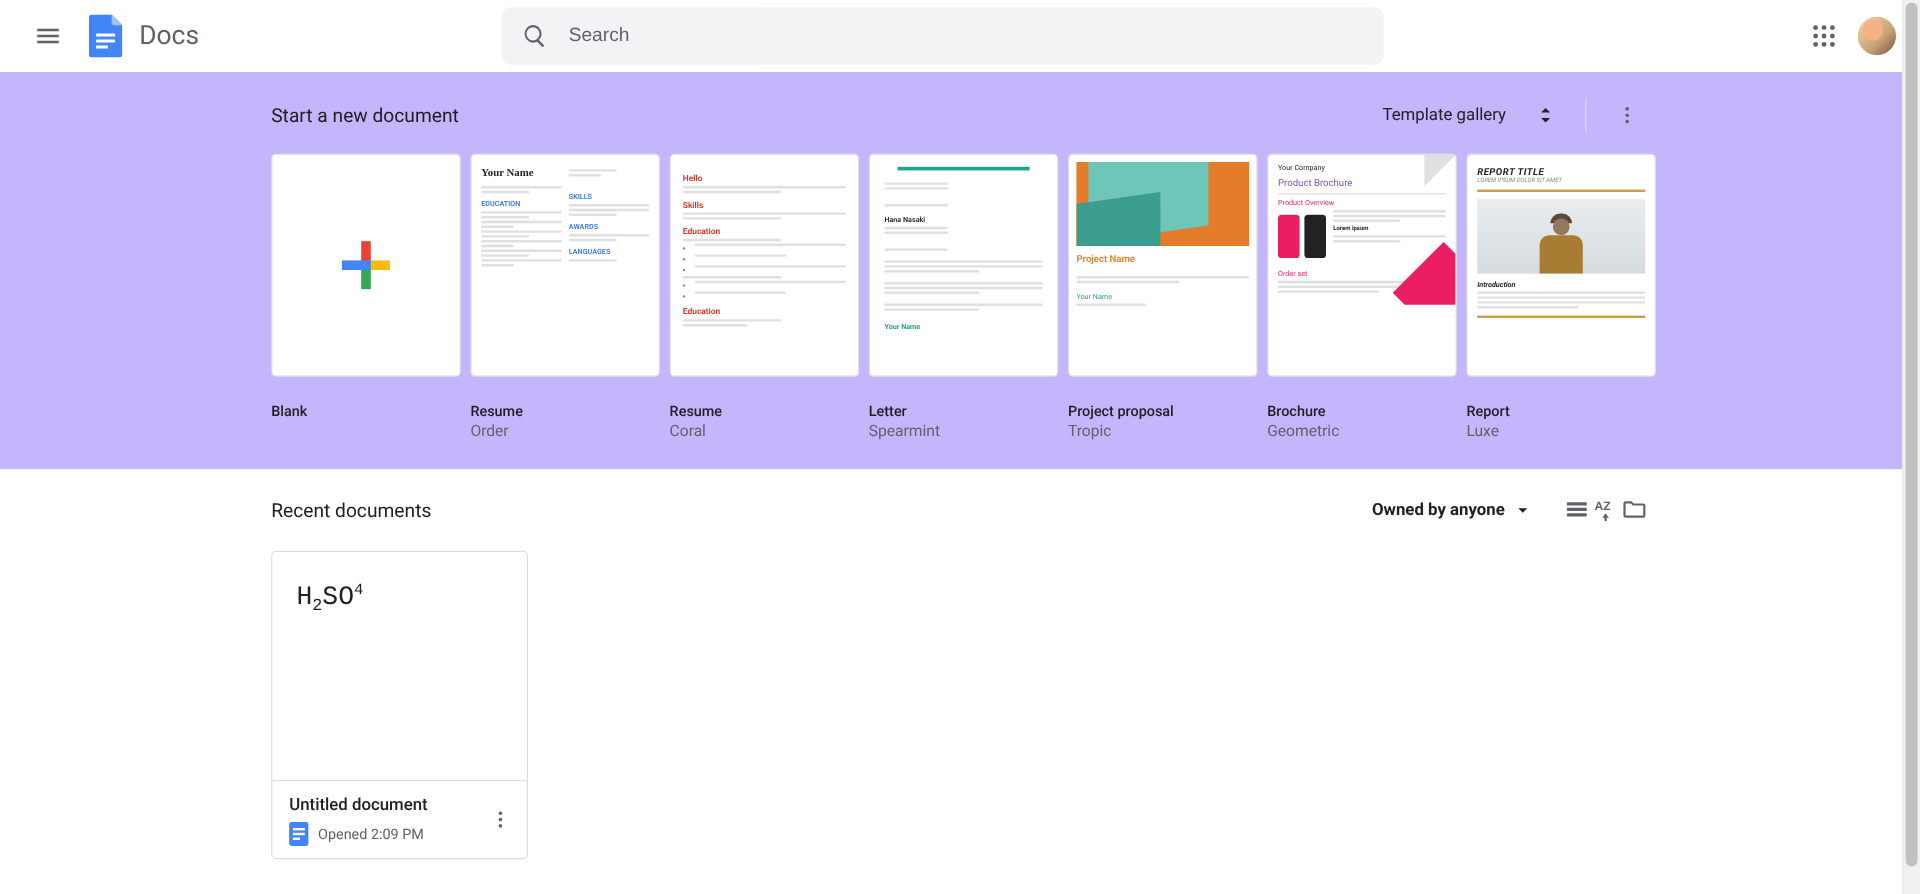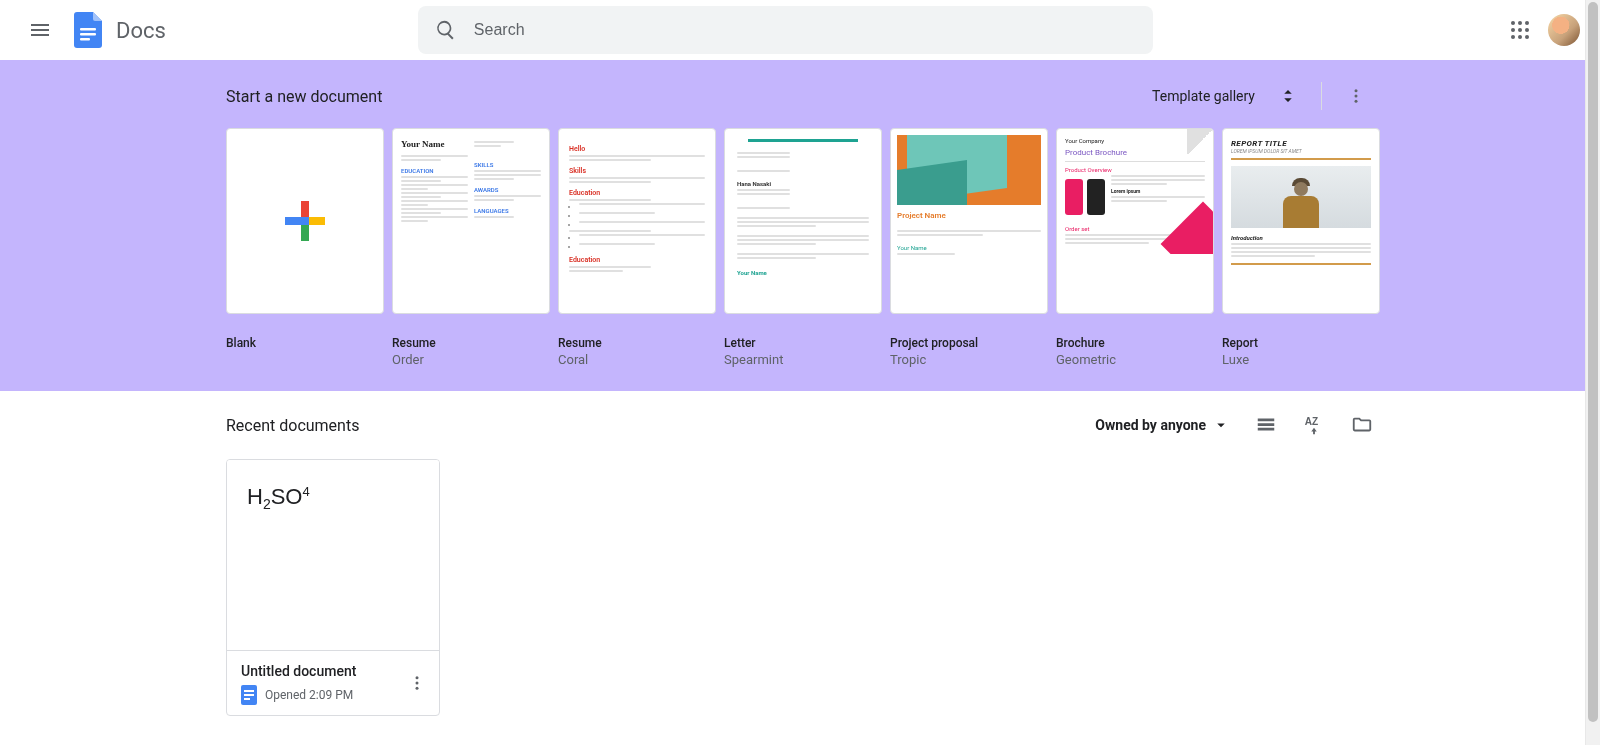--- a/index.html
+++ b/index.html
@@ -176,34 +176,34 @@
   .recent-section { padding:22px 0; }
   .recent-head {
     display:flex;align-items:center;justify-content:space-between;
     margin-bottom:22px;
   }
   .recent-head h2 { font-size:16px;font-weight:400; }
   .recent-head .right { display:flex;align-items:center;gap:24px;font-weight:bold; }
   .owned-btn {
     display:flex;align-items:center;gap:6px;font-size:14px;color:#202124;cursor:pointer;
   }
-  .view-icons { display:flex;align-items:center;gap:24px;color:#5f6368; }
+  .view-icons { display:flex;align-items:center;color:#5f6368; }
   .view-icons .vi { cursor:pointer;display:flex;align-items:center;justify-content:center;width:24px;height:24px; }
 
   .doc-card {
     width:214px;
     border:1px solid #dadce0;
     border-radius:4px;
     overflow:hidden;
     cursor:pointer;
   }
   .doc-preview {
     height:190px;background:#fff;padding:24px 20px;color:#202124;
   }
-  .doc-preview .formula { font-family:Liberation Sans, sans-serif;font-size:22px; }
+  .doc-preview .formula { font-family:Liberation Mono, monospace;font-size:22px; }
   .doc-preview .formula sub { font-size:14px;vertical-align:sub; }
   .doc-preview .formula sup { font-size:13px;vertical-align:super; }
   .doc-footer {
     border-top:1px solid #dadce0;padding:12px 14px 10px;position:relative;
   }
   .doc-name { font-size:14px;font-weight:500;margin-bottom:6px; }
   .doc-meta { display:flex;align-items:center;gap:8px;color:#5f6368;font-size:12px; }
   .doc-meta .doc-icon {
     width:16px;height:20px;background:#4285f4;border-radius:2px;position:relative;
   }

